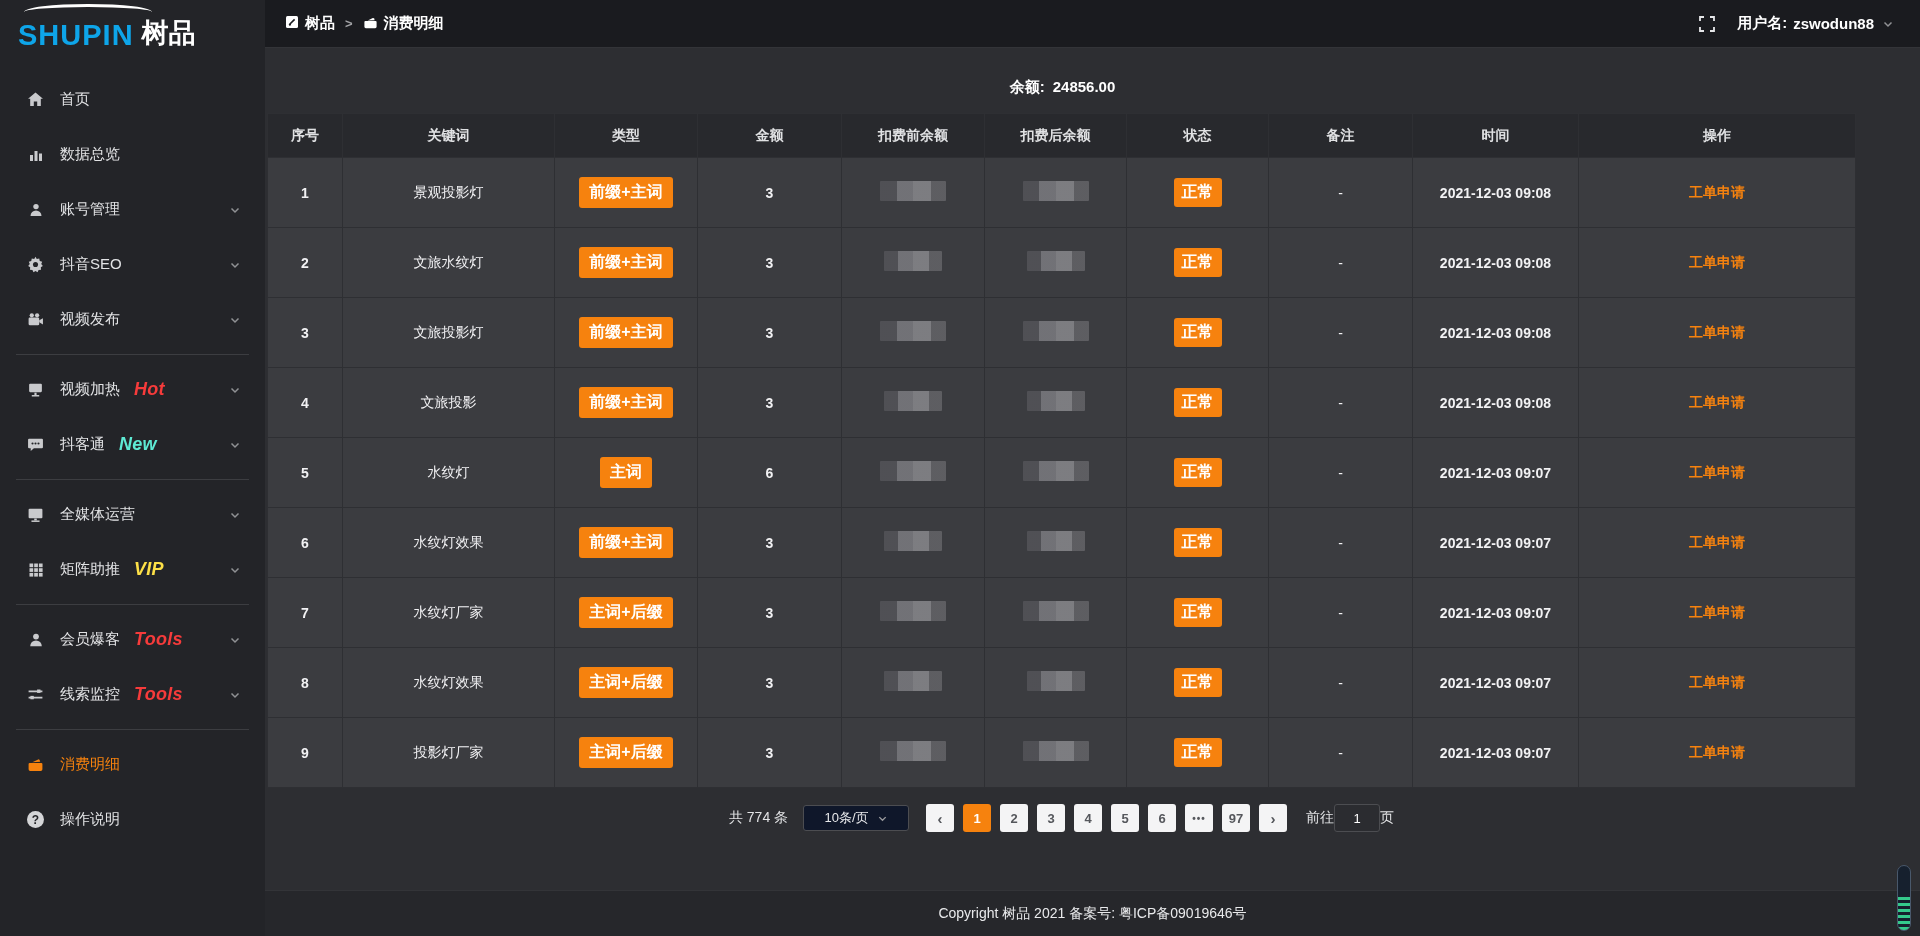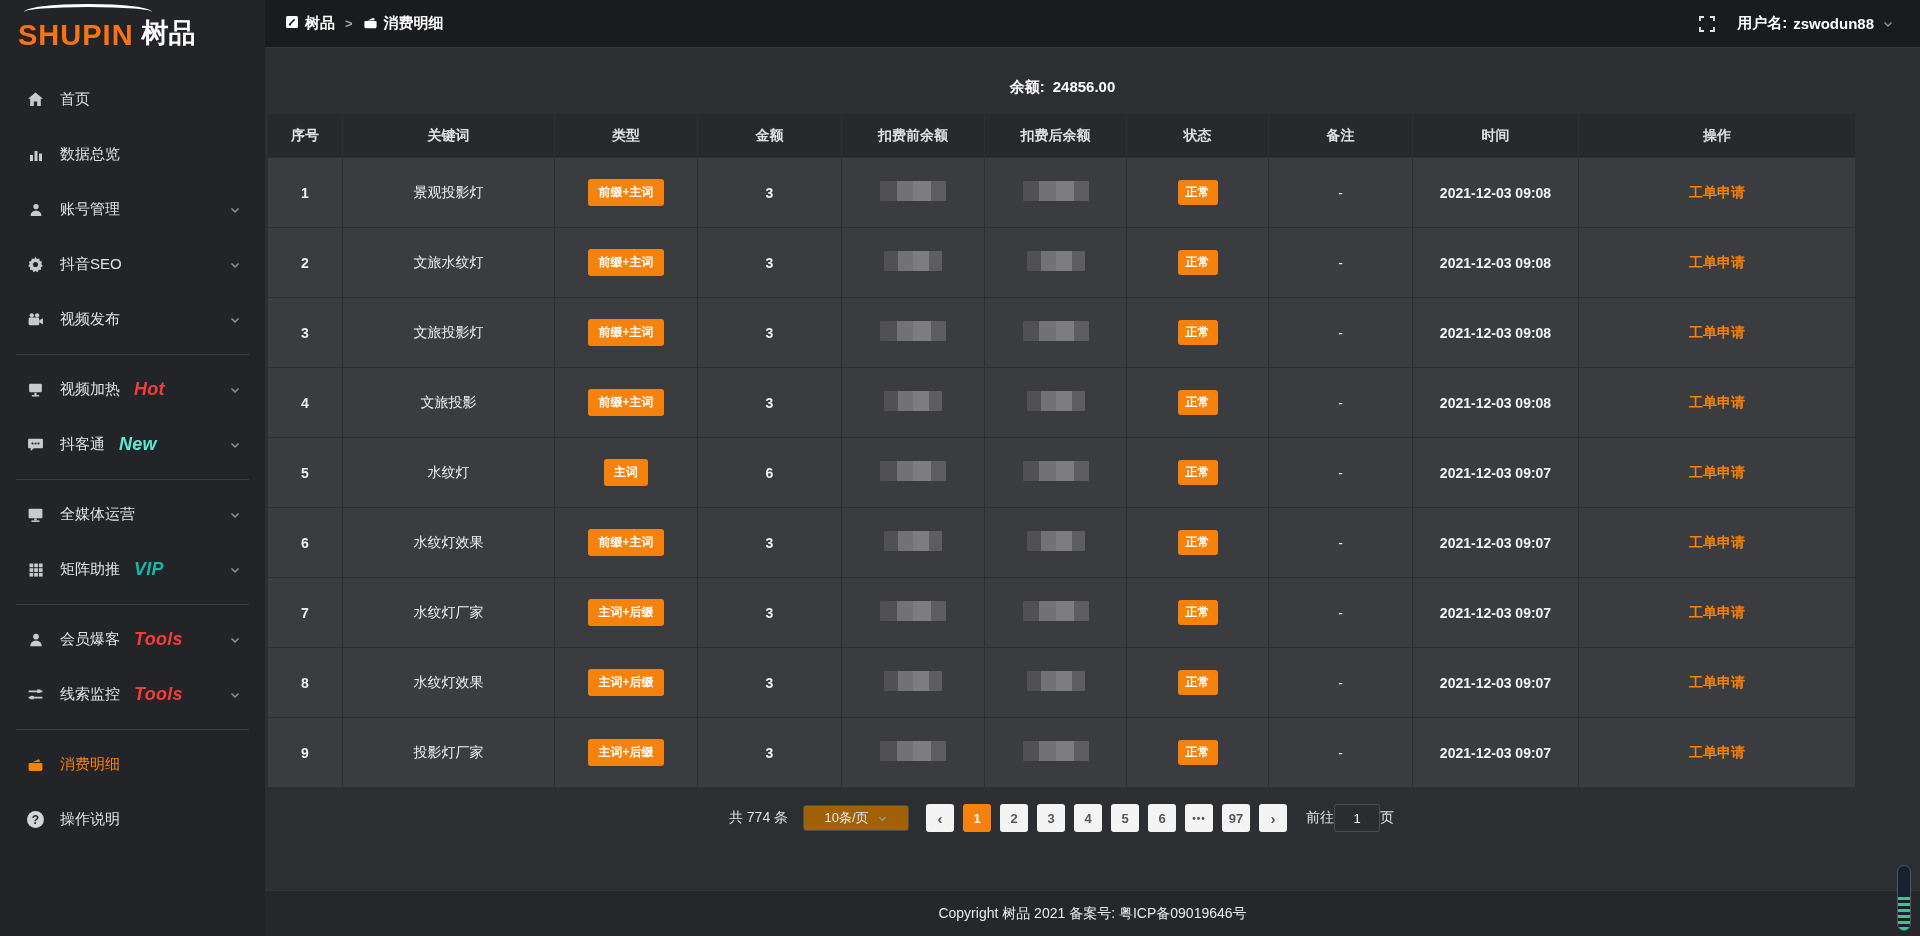--- a/index.html
+++ b/index.html
@@ -19,21 +19,21 @@
   body{
     font-family:"Liberation Sans","DejaVu Sans",sans-serif;
     background:var(--content-bg);
     display:flex;
     color:#fff;
   }
   
   aside{width:265px;min-width:265px;background:var(--side-bg);height:936px;display:flex;flex-direction:column;}
   .logo{position:relative;padding:14px 0 6px 18px;display:flex;align-items:flex-end;gap:8px;cursor:pointer;height:58px;}
   .logo-arc{position:absolute;top:4px;left:24px;width:128px;height:16px;border-top:3px solid #fff;border-radius:50% 50% 0 0;}
-  .logo-en{font-size:29px;font-weight:800;letter-spacing:1px;color:#f97316;}
+  .logo-en{font-size:29px;font-weight:800;letter-spacing:1px;color:#0ea5e9;}
   .logo-cn{font-size:27px;font-weight:800;color:#fff;padding-bottom:1px;}
   .menu{flex:1;padding-top:14px;}
   .side-item{height:55px;display:flex;align-items:center;padding:0 24px 0 26px;font-size:15px;color:#e2e3e5;cursor:pointer;}
   .side-item .s-icon{width:19px;margin-right:15px;display:flex;justify-content:center;color:#c9cacd;flex:none;}
   .side-item.active{color:var(--accent);}
   .side-item.active .s-icon{color:var(--accent);}
   .side-tag{font-style:italic;font-weight:bold;font-size:18px;margin-left:14px;letter-spacing:.3px;}
   .side-chevron{margin-left:auto;color:#909194;display:flex;}
   .side-divider{height:1px;background:#3c3d41;margin:7px 16px;}
   .q-circle{width:17px;height:17px;border-radius:50%;background:#d4d5d7;color:#232428;font-size:12px;font-weight:bold;display:flex;align-items:center;justify-content:center;}
@@ -48,31 +48,31 @@
   .user-box{display:flex;align-items:center;gap:6px;font-size:15px;font-weight:bold;color:#fff;cursor:pointer;}
   .user-box .side-chevron{margin-left:2px;}
   
   .content{flex:1;padding:0 64px 0 2px;}
   .balance{margin:30px 0 16px 2px;font-size:15px;font-weight:bold;color:#fff;display:flex;gap:8px;justify-content:center;}
   table{width:100%;border-collapse:collapse;table-layout:fixed;background:var(--row-bg);}
   thead td{height:44px;background:var(--thead-bg);color:#e0e1e3;font-weight:bold;font-size:14px;text-align:center;border:1px solid var(--line);}
   tbody td{height:70px;text-align:center;font-size:14px;color:#f2f2f4;border:1px solid var(--line);}
   td.c-amount,td.c-index{font-weight:bold;}
   td.c-time{font-weight:bold;}
-  .badge{display:inline-block;background:var(--accent);color:#fff;font-size:12px;font-weight:bold;padding:5px 10px;border-radius:3px;}
+  .badge{display:inline-block;background:var(--accent);color:#fff;font-size:16px;font-weight:bold;padding:5px 10px;border-radius:3px;}
   .badge.status{padding:4px 8px;}
   .action-link{color:var(--accent);font-weight:bold;font-size:14px;cursor:pointer;}
   .redacted{display:inline-block;height:20px;border-radius:1px;opacity:.8;
     background:linear-gradient(90deg,#55555a 0 25%,#7f7f84 25% 50%,#8d8d91 50% 78%,#66666a 78%);}
   tr:nth-child(odd) .redacted{width:66px;}
   tr:nth-child(even) .redacted{width:58px;}
   
   .pager{margin-top:16px;display:flex;align-items:center;justify-content:center;gap:9px;font-size:14px;}
   .pg-total{color:#e3e4e6;margin-right:6px;}
-  .pg-size{height:20px;min-width:106px;background:#a16207;border:1px solid #4c4d51;border-radius:3px;color:#e8e9eb;font-size:13px;display:flex;align-items:center;justify-content:center;gap:8px;cursor:pointer;padding:12px 10px;margin-right:8px;}
+  .pg-size{height:20px;min-width:106px;background:#0f172a;border:1px solid #4c4d51;border-radius:3px;color:#e8e9eb;font-size:13px;display:flex;align-items:center;justify-content:center;gap:8px;cursor:pointer;padding:12px 10px;margin-right:8px;}
   .pg-btn{min-width:28px;height:28px;padding:0 5px;background:#f4f4f5;color:#55575c;border:none;border-radius:3px;font-size:13px;font-weight:bold;display:flex;align-items:center;justify-content:center;cursor:pointer;font-family:inherit;}
   .pg-btn.arrow{font-size:15px;}
   .pg-btn.active{background:var(--accent);color:#fff;}
   .pg-goto{display:flex;align-items:center;gap:0;margin-left:10px;color:#e3e4e6;}
   .pg-input{width:46px;height:28px;background:#2b2c30;border:1px solid #4c4d51;border-radius:3px;color:#fff;text-align:center;font-size:13px;font-family:inherit;}
   
   footer{height:46px;background:var(--footer-bg);display:flex;align-items:center;justify-content:center;font-size:14px;color:#e9eaec;border-top:1px solid #333438;}
   
   .mini-widget{position:absolute;right:9px;bottom:5px;width:14px;height:66px;background:#16202e;border:1px solid #49586b;border-radius:7px;
     background-image:repeating-linear-gradient(0deg,#34c98c 0 3px,#16202e 3px 6px);background-size:100% 34px;background-position:0 100%;background-repeat:no-repeat;}
@@ -207,21 +207,21 @@
             <rect x="10.9" y="1.5" width="3.7" height="3.7"></rect>
             <rect x="1.5" y="6.2" width="3.7" height="3.7"></rect>
             <rect x="6.2" y="6.2" width="3.7" height="3.7"></rect>
             <rect x="10.9" y="6.2" width="3.7" height="3.7"></rect>
             <rect x="1.5" y="10.9" width="3.7" height="3.7"></rect>
             <rect x="6.2" y="10.9" width="3.7" height="3.7"></rect>
             <rect x="10.9" y="10.9" width="3.7" height="3.7"></rect>
           </svg>
         </span>
         <span>矩阵助推</span>
-        <span class="side-tag" style="color: #14b8a6; text-align: right;">VIP</span>
+        <span class="side-tag" style="color: #fde047; text-align: right;">VIP</span>
         <span class="side-chevron">
           <svg width="12" height="12" viewBox="0 0 12 12">
             <path d="M2.5 4.5 L6 8 L9.5 4.5" stroke="currentColor" stroke-width="1.5" fill="none"></path>
           </svg>
         </span>
       </div>
       <div class="side-divider"></div>
       <div class="side-item">
         <span class="s-icon">
           <svg width="16" height="16" viewBox="0 0 16 16" fill="currentColor">

